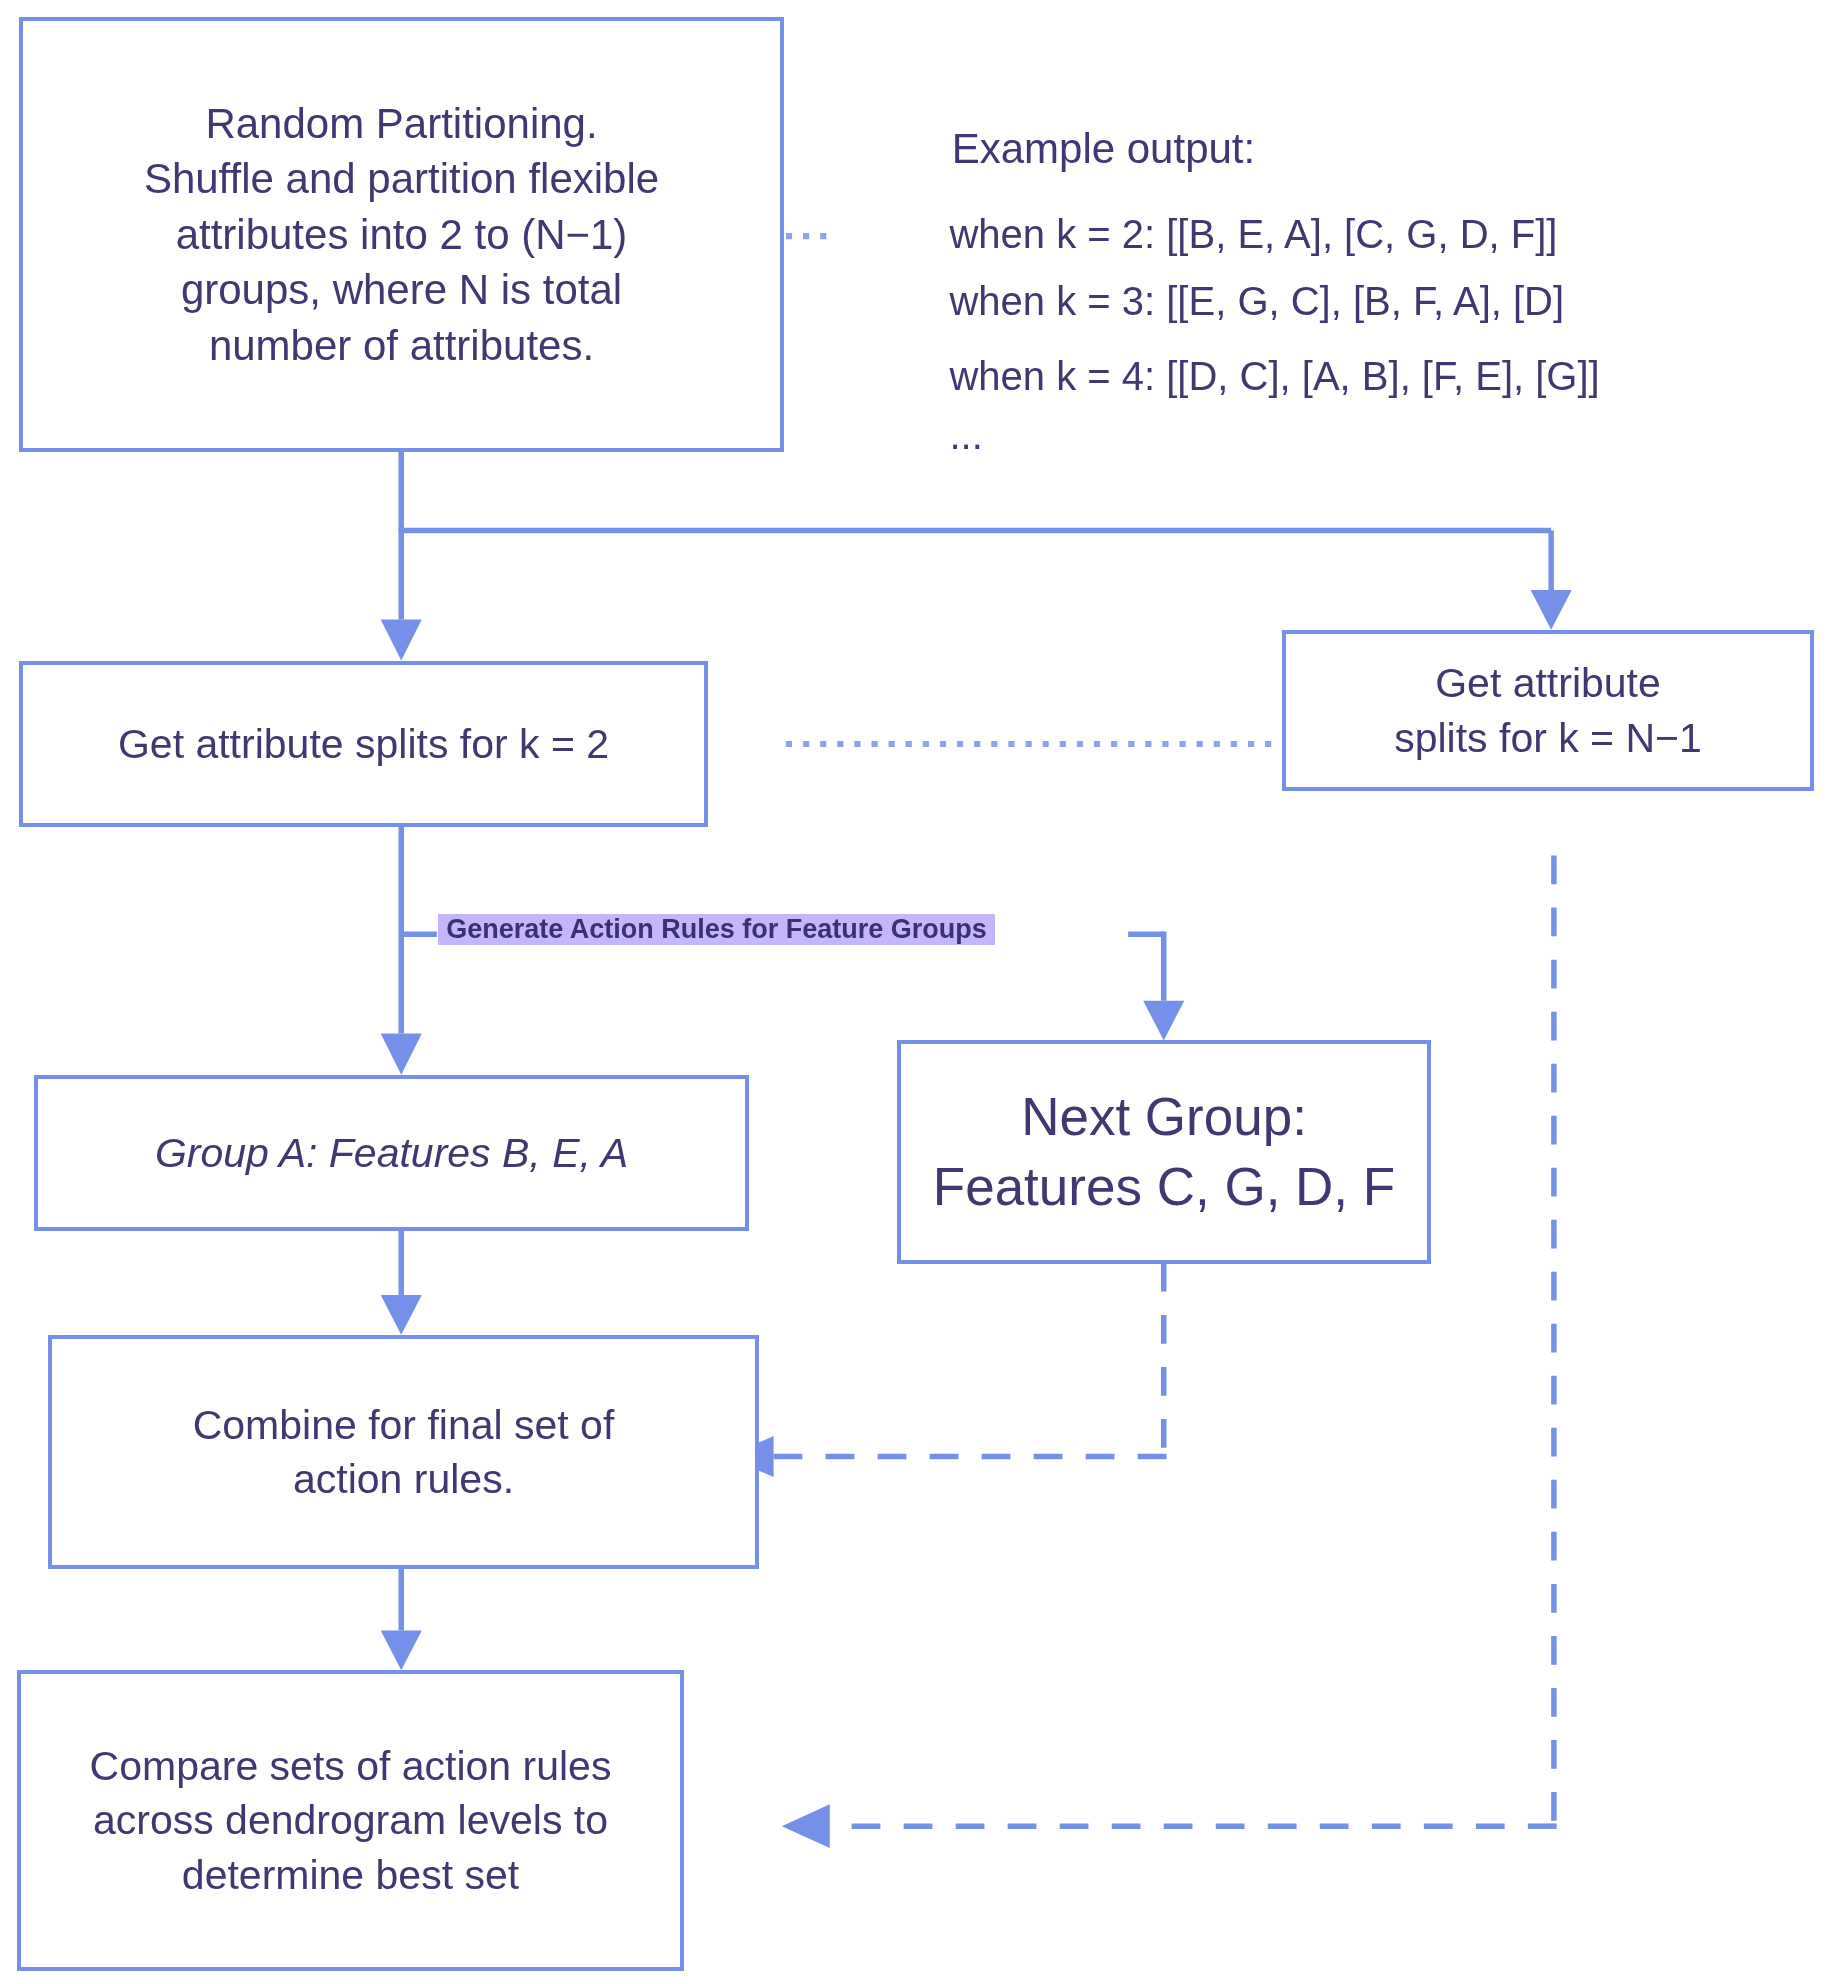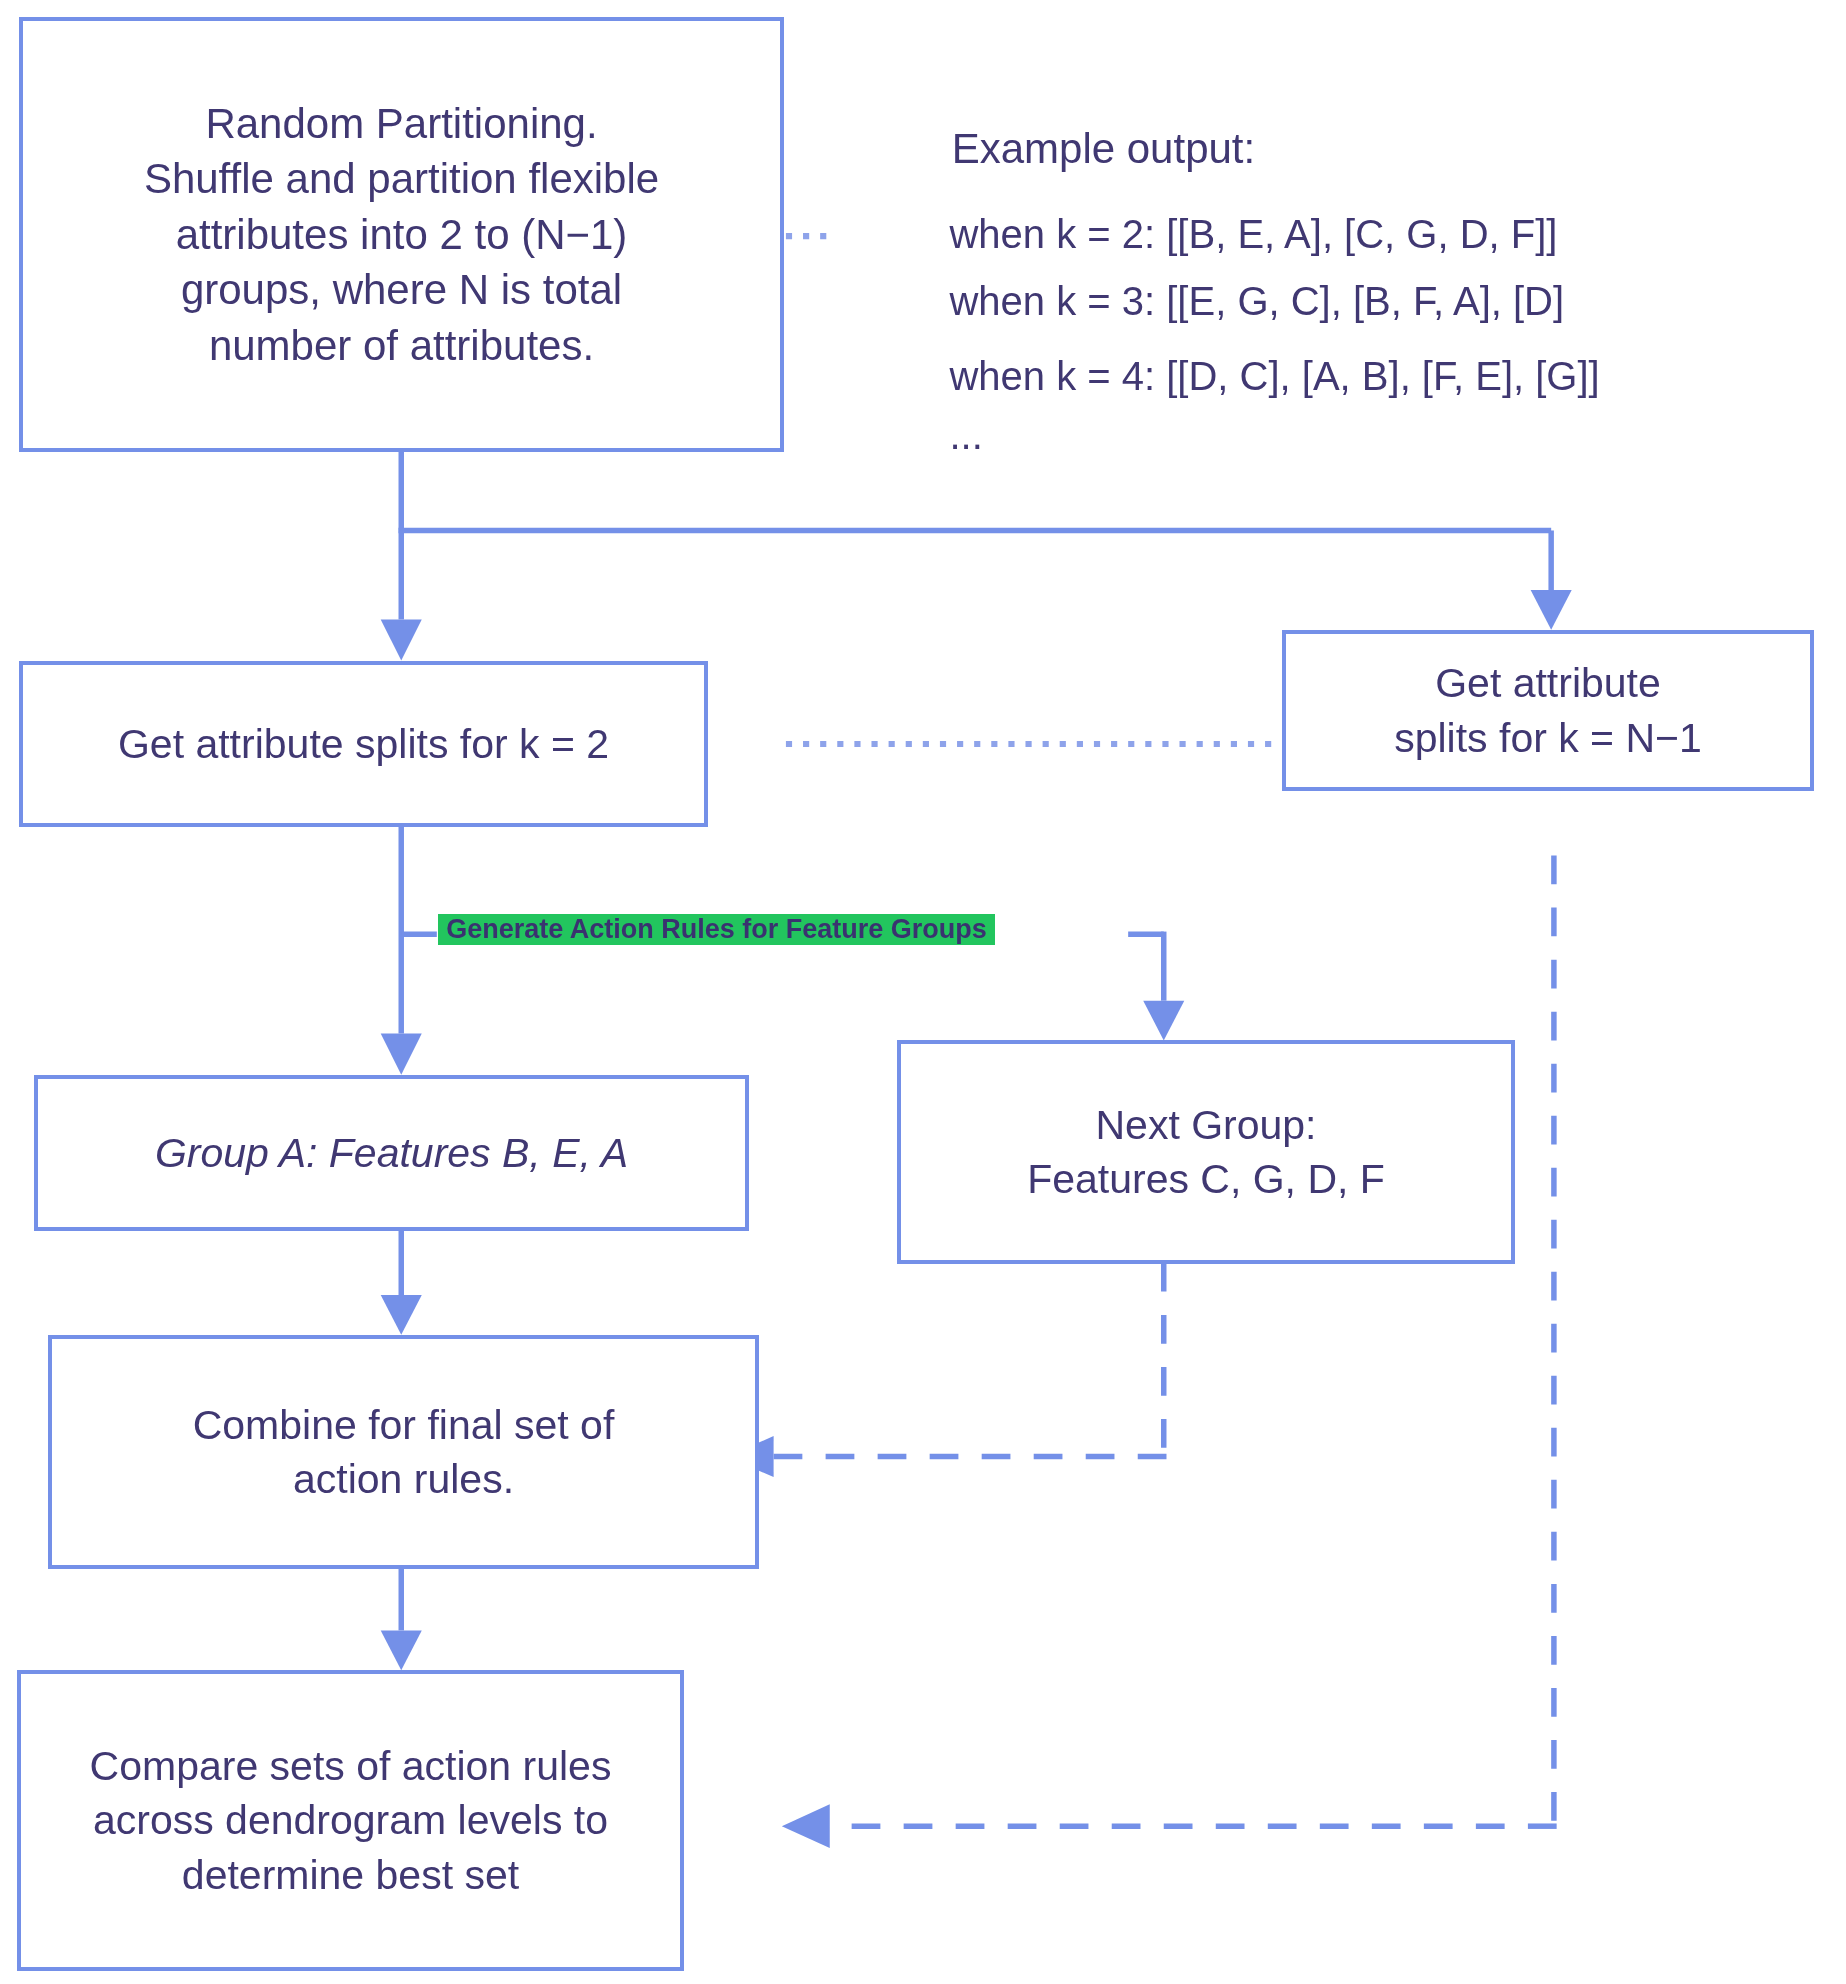--- a/index.html
+++ b/index.html
@@ -28,21 +28,21 @@
     white-space:pre;
   }
 
   svg.wires{position:absolute;left:0;top:0;width:1847px;height:1985px;
             pointer-events:none;overflow:visible;}
 
   .edge-label{
     position:absolute;
     color:#3A3270;
     font-weight:bold;
-    background:#22c55e;
+    background:#c4b5fd;
     padding:0 8.2px;
     white-space:nowrap;
   }
 </style>
 </head>
 <body>
 
 <div id="stage">
 
   <svg class="wires" viewBox="0 0 2698 2900">
@@ -104,21 +104,21 @@
 
   <div class="node" style="left:1282px;top:630px;width:532px;height:161px;font-size:41px;">
     <span class="txt" style="white-space:pre-line;">Get attribute
 splits for k = N−1</span>
   </div>
 
   <div class="node" style="left:34px;top:1075px;width:715px;height:156px;font-size:41px;">
     <span class="txt" style="white-space:pre-line;font-style:italic;">Group A: Features B, E, A</span>
   </div>
 
-  <div class="node" style="left:897px;top:1040px;width:618px;height:224px;font-size:41px;justify-content:center;">
+  <div class="node" style="left:897px;top:1040px;width:534px;height:224px;font-size:53px;justify-content:center;">
     <span class="txt" style="white-space:pre-line;">Next Group:
 Features C, G, D, F</span>
   </div>
 
   <div class="node" style="left:48px;top:1335px;width:711px;height:234px;font-size:41px;">
     <span class="txt" style="white-space:pre-line;">Combine for final set of
 action rules.</span>
   </div>
 
   <div class="node" style="left:17px;top:1670px;width:667px;height:301px;font-size:41px;">

